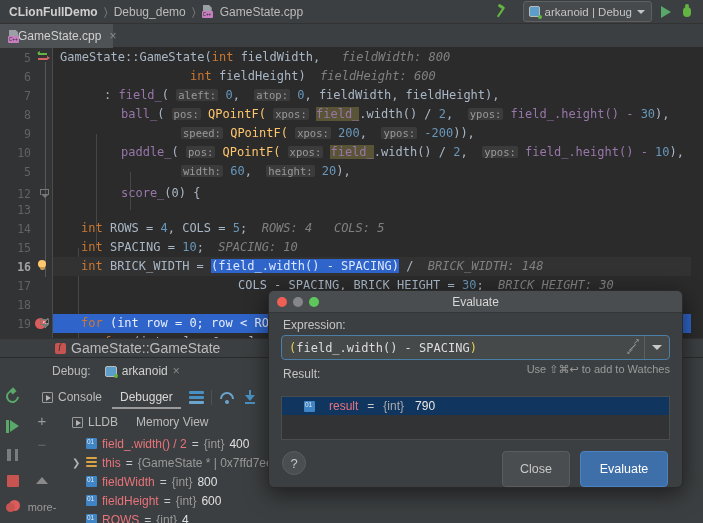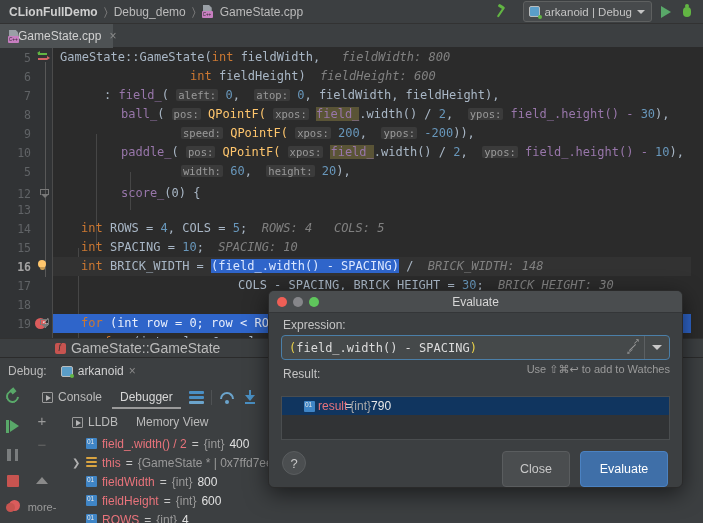--- a/index.html
+++ b/index.html
@@ -136,21 +136,21 @@
     font-family:"Liberation Serif",serif;font-style:italic;}
   #codecrumb .t{font-size:14px;color:#bbbbbb;}
 
   
   #debugwin{
     position:absolute;left:0;top:357px;width:703px;height:166px;background:#3c3f41;
     border-top:1px solid #2b2b2b;box-sizing:border-box;
   }
   #dbghead{position:absolute;left:0;top:0;width:703px;height:26px;display:flex;align-items:center;
     padding-left:8px;gap:8px;}
-  #dbghead .lab{font-size:12px;color:#bbbbbb;}
+  #dbghead .lab{font-size:12px;color:#bbbbbb;margin-left:44px;}
   .dtab{display:flex;align-items:center;gap:5px;padding:0 6px;height:20px;}
   .dtab .ic{width:12px;height:11px;background:#5a9ec9;border:1.5px solid #b9bcbd;border-radius:2px;
     position:relative;box-sizing:border-box;}
   .dtab .ic::after{content:"";position:absolute;right:-2.5px;bottom:-2.5px;width:4px;height:4px;
     background:#62b543;border-radius:50%;}
   .dtab .nm{font-size:12px;color:#d0d0d0;}
   .dtab .x{font-size:12px;color:#8a8a8a;}
 
   #leftrail{position:absolute;left:0;top:26px;width:26px;height:140px;background:#3c3f41;}
   #leftrail .ri{position:absolute;left:0;width:26px;height:26px;}
@@ -251,21 +251,21 @@
   .ddbtn{width:24px;height:23px;display:flex;align-items:center;justify-content:center;flex:none;}
   .ddbtn .c{width:0;height:0;border-left:5px solid transparent;border-right:5px solid transparent;
     border-top:5px solid #c8c8c8;}
   #hinttxt{position:absolute;right:12px;top:72px;font-size:11px;color:#9a9a9a;}
   #resultbox{
     position:absolute;left:12px;top:105px;width:389px;height:44px;background:#313335;
     border:1px solid #4a4d4f;box-sizing:border-box;
   }
   #resultrow{
     position:absolute;left:0;top:0;width:387px;height:18px;background:#10355f;
-    display:flex;align-items:center;gap:1px;padding-left:22px;box-sizing:border-box;font-size:12px;
+    display:flex;align-items:center;gap:12px;padding-left:22px;box-sizing:border-box;font-size:12px;
   }
   #dlgbtns{position:absolute;left:0;top:152px;width:413px;height:44px;}
   .helpbtn{
     position:absolute;left:13px;top:8px;width:24px;height:24px;border-radius:50%;
     background:#4b4e50;border:1px solid #5a5d5f;color:#c8c8c8;font-size:13px;
     display:flex;align-items:center;justify-content:center;box-sizing:border-box;
   }
   .btn{
     position:absolute;top:8px;height:36px;border-radius:4px;display:flex;align-items:center;
     justify-content:center;font-size:12.5px;box-sizing:border-box;

